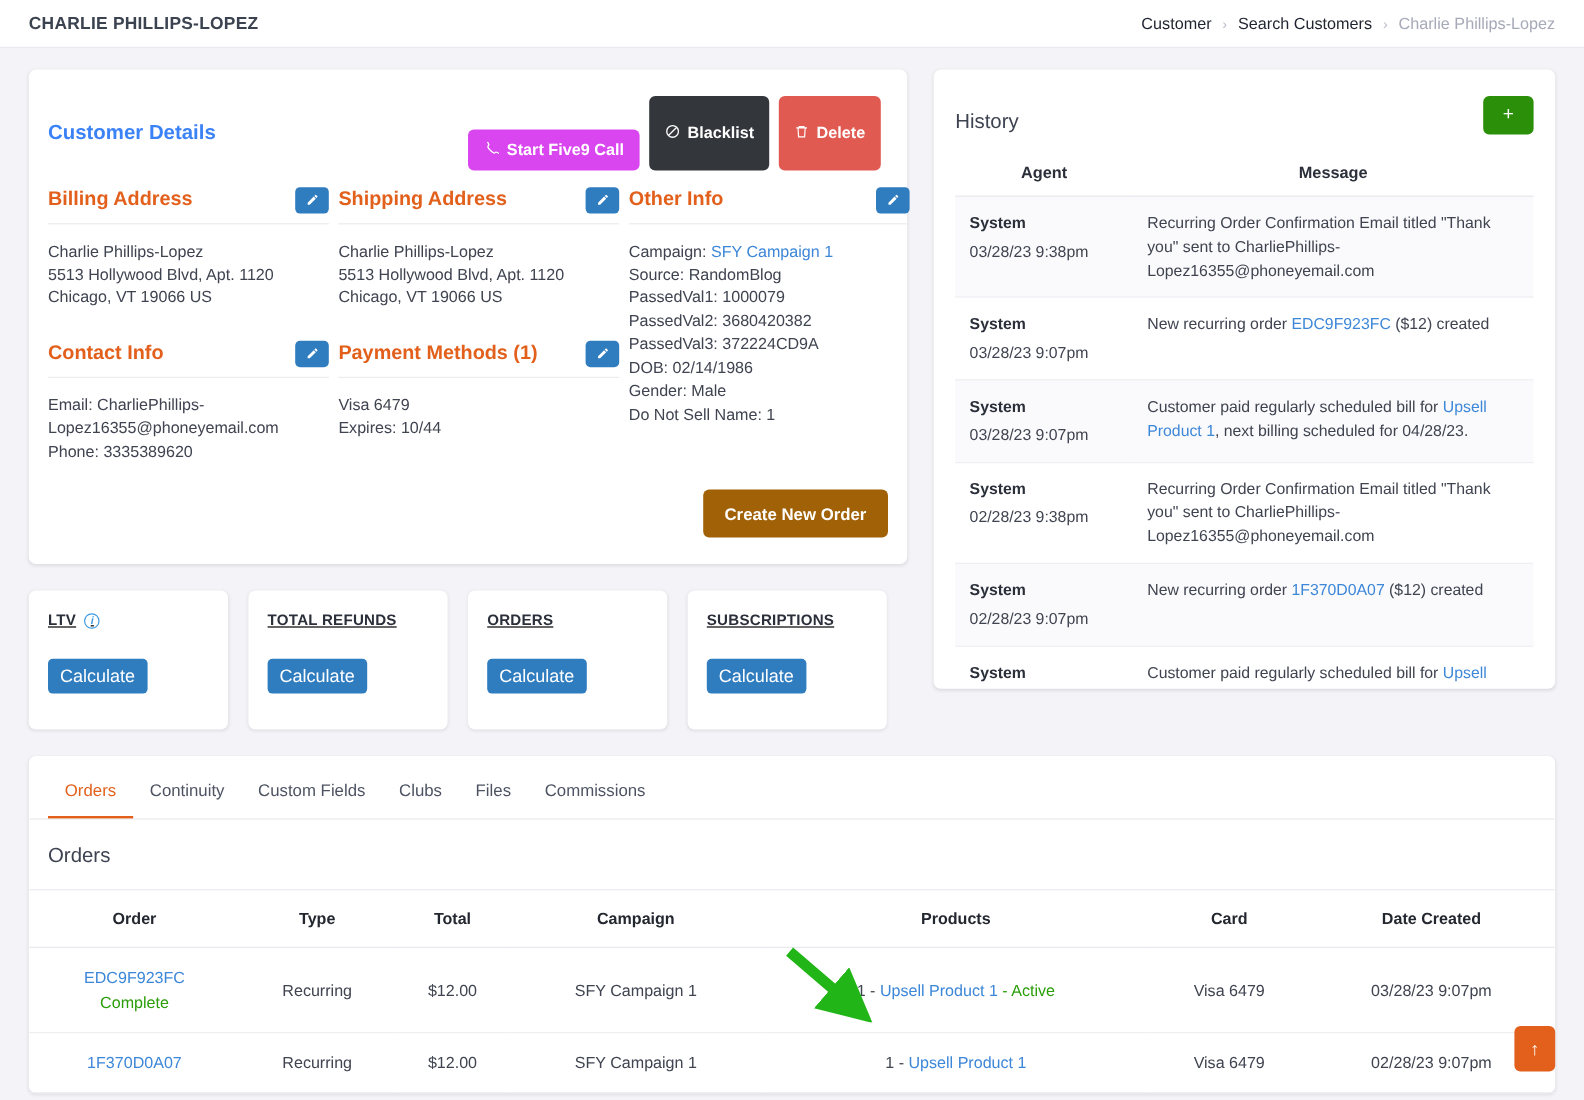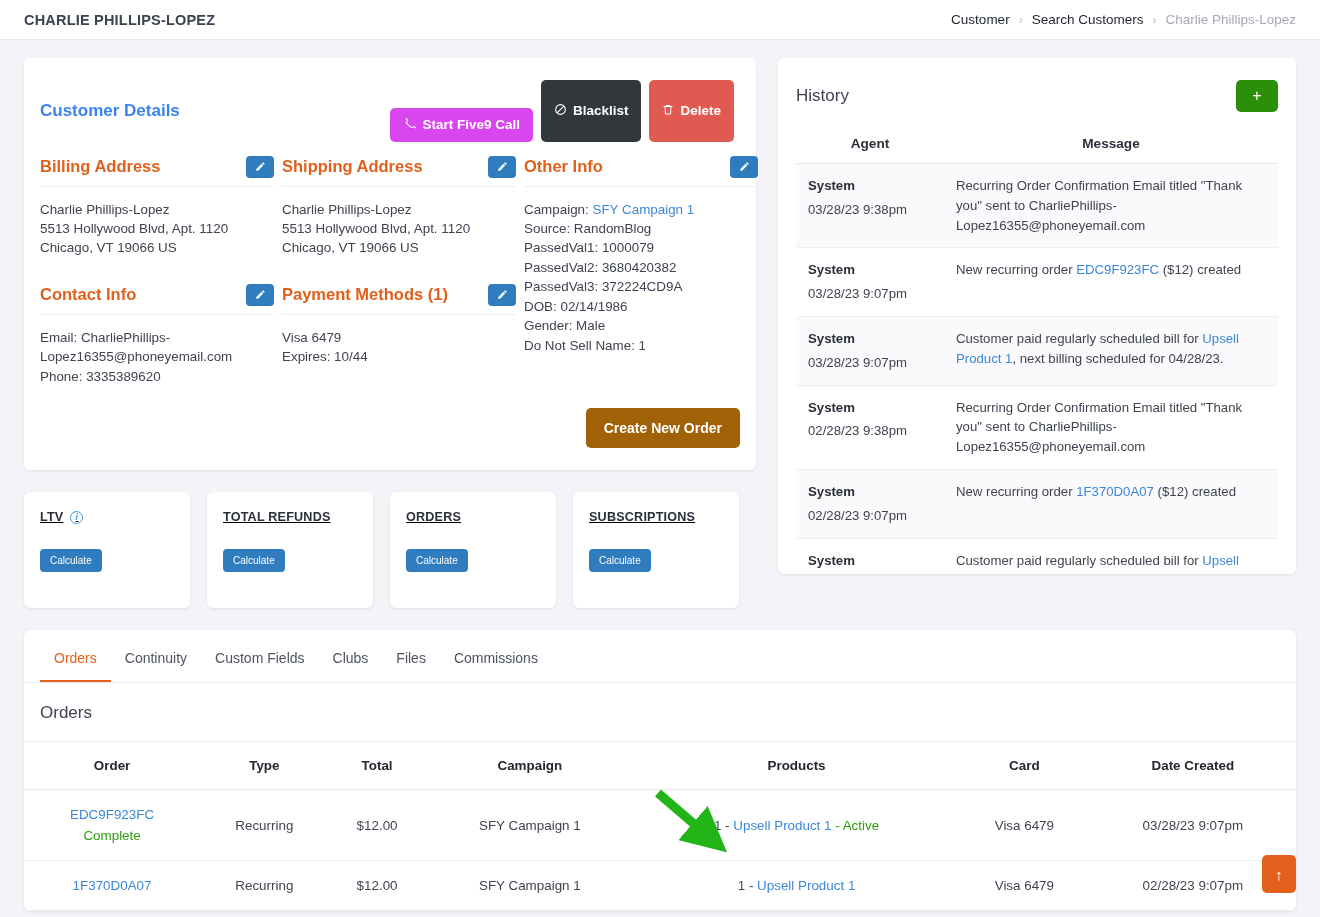--- a/index.html
+++ b/index.html
@@ -78,25 +78,25 @@
   
   .stats { display: flex; gap: 17px; margin-top: 22px; }
   .stat { width: 166px; height: 116px; background: #fff; border-radius: 6px;
           box-shadow: 0 1px 3px rgba(20,25,45,.10); padding: 18px 16px; text-decoration: underline; }
   .stat-label { font-size: 12.6px; font-weight: bold; color: #2a2f3a;
                 letter-spacing: .2px; display: flex; align-items: center; gap: 7px; }
   .info-i { width: 13px; height: 13px; border: 1.3px solid #3d9ae0; border-radius: 50%;
             color: #3d9ae0; font-size: 9px; font-weight: bold; display: inline-flex;
             align-items: center; justify-content: center; font-style: italic; }
   .btn-calc { margin-top: 25px; background: #2f7cbf; color: #fff; border: none;
-              border-radius: 4px; padding: 6px 10px; font-size: 10px; cursor: pointer;
+              border-radius: 4px; padding: 6px 10px; font-size: 15px; cursor: pointer;
               font-family: "Liberation Sans", sans-serif; }
 
   
-  .hist-head { display: flex; align-items: center; padding: 22px 18px 0 18px; }
+  .hist-head { display: flex; align-items: flex-end; padding: 22px 18px 0 18px; }
   .hist-title { font-size: 17px; color: #3d4350; flex: 1; }
   .btn-plus { background: #2b8f09; border: none; border-radius: 5px; color: #fff;
               width: 42px; height: 32px; font-size: 16px; cursor: pointer;
               font-family: "Liberation Sans", sans-serif; }
   .hist-table { width: 100%; border-collapse: collapse; margin-top: 18px; }
   .hist-table th { font-size: 13.6px; color: #2a2f3a; font-weight: bold;
                    padding: 6px 8px 12px 8px; border-bottom: 1px solid #e7e7ee; }
   .hist-table th.agent-h { width: 148px; }
   .hist-table td { font-size: 13.2px; color: #3f4450; padding: 12px 12px;
                    border-bottom: 1px solid #eeeef3; vertical-align: top; line-height: 1.5; }

